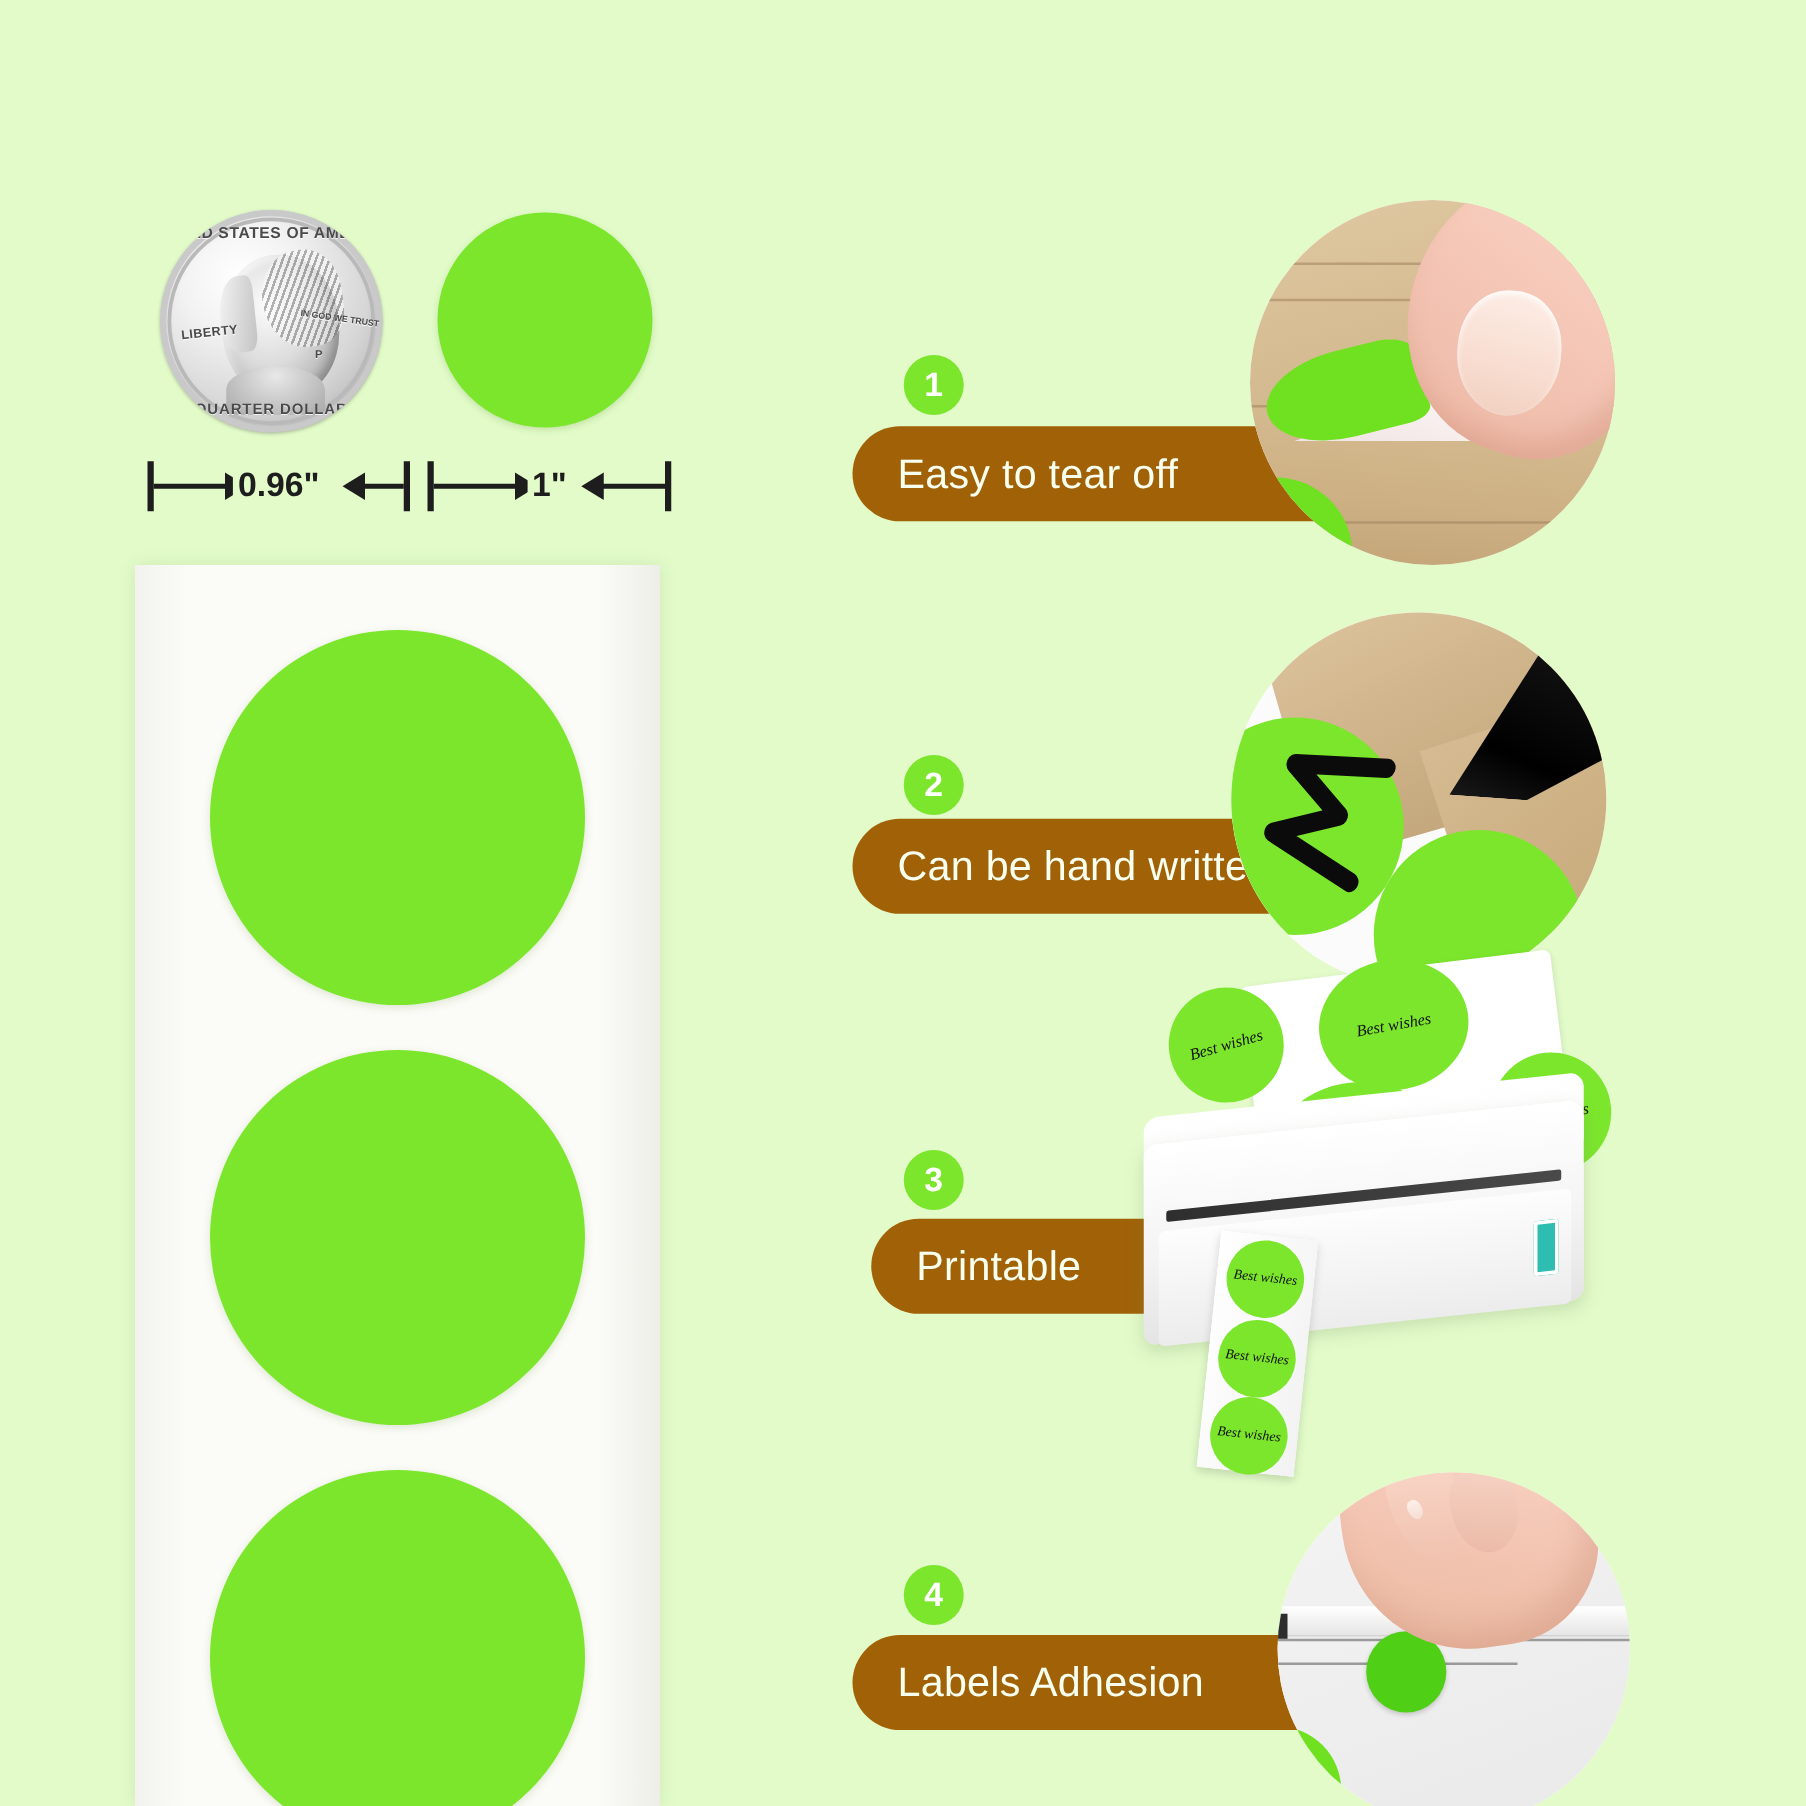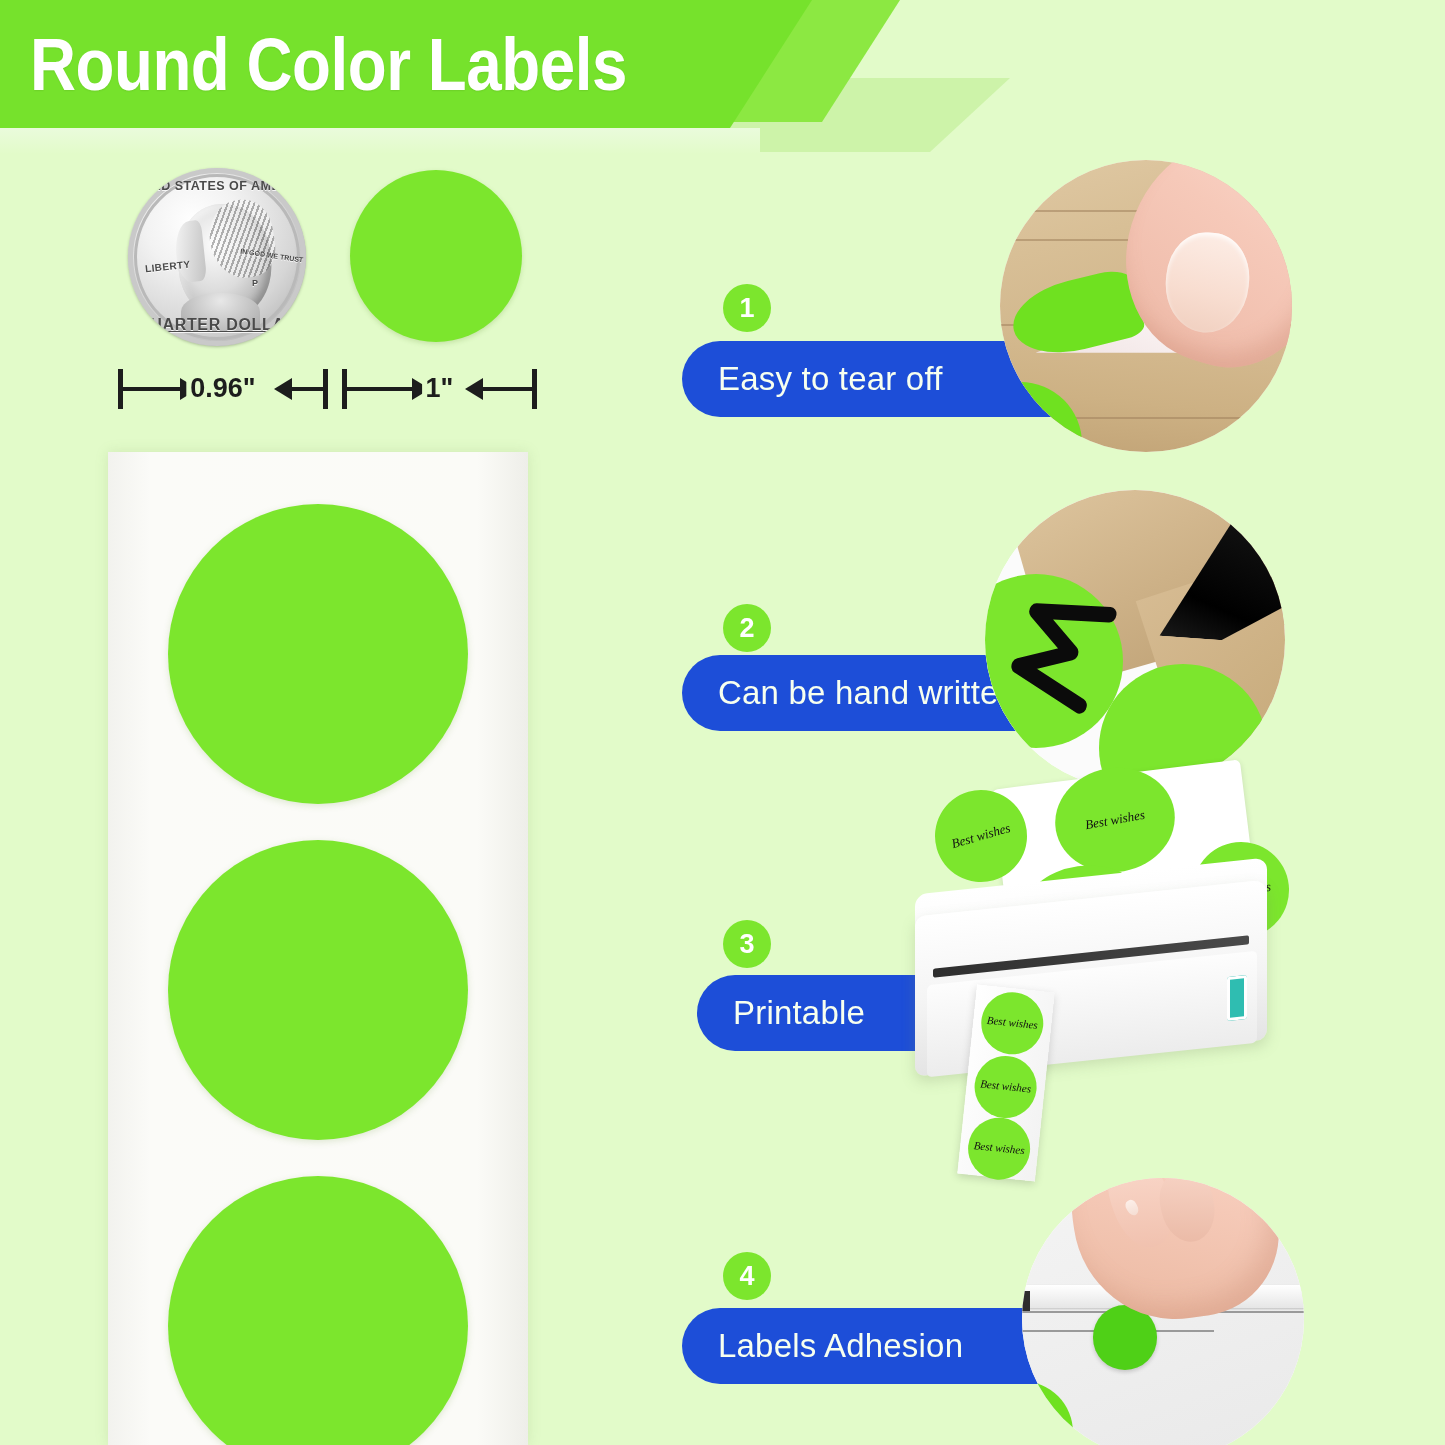--- a/index.html
+++ b/index.html
@@ -83,21 +83,21 @@
     border-radius:48% 48% 12% 12%;
   }
   .coin-txt { position:absolute; left:0; top:0; width:100%; height:100%; color:#4a4a4a; }
   .coin-txt span {
     position:absolute; font-weight:700; white-space:nowrap;
     text-shadow:0 1px 0 rgba(255,255,255,.8);
   }
   .ct-usa  { font-size:12.5px; left:50%; top:11px; transform:translateX(-50%); letter-spacing:.5px; }
   .ct-liberty { font-size:10px; left:17px; top:93px; transform:rotate(-6deg); letter-spacing:.4px; }
   .ct-motto { font-size:7px; left:112px; top:84px; transform:rotate(8deg); line-height:1.05; text-align:center; }
-  .ct-quarter { font-size:16px; left:50%; bottom:12px; transform:translateX(-50%); letter-spacing:.7px;text-decoration:underline; }
+  .ct-quarter { font-size:12px; left:50%; bottom:12px; transform:translateX(-50%); letter-spacing:.7px; }
   .ct-mint { font-size:9px; left:124px; top:110px; }
 
   .label-circle {
     position:absolute; left:240px; top:2px; width:172px; height:172px;
     border-radius:50%;
     background:#7ce62d;
     box-shadow: 0 2px 5px rgba(90,140,40,.22);
   }
 
   
@@ -144,21 +144,21 @@
   .feature { position:absolute; }
   .f-badge {
     position:absolute; width:48px; height:48px; border-radius:50%;
     background:#7ce62d; color:#ffffff;
     font-size:27px; font-weight:700;
     display:flex; align-items:center; justify-content:center;
     line-height:1;
   }
   .f-pill {
     position:absolute; height:76px;
-    background:#1d4ed8;
+    background:#a16207;
     border-radius:38px 0 0 38px;
     display:flex; align-items:center;
   }
   .f-pill .f-text {
     color:#f7ffef; font-size:33px; font-weight:400;
     padding-left:36px; white-space:nowrap;
     letter-spacing:.2px;
   }
 
   .photo {
@@ -360,27 +360,20 @@
   .p4 .green-corner {
     position:absolute; left:-8%; top:72%; width:26%; height:26%;
     background:#6fe120; border-radius:0 70% 0 0;
   }
 </style>
 </head>
 <body>
 
 <div class="page">
 
-  <div class="header">
-    <div class="hdr-pale"></div>
-    <div class="hdr-mid"></div>
-    <div class="hdr-main"></div>
-    <div class="hdr-title">Round Color Labels</div>
-    <div class="hdr-fade"></div>
-  </div>
 
   <div class="size-row">
 
     <div class="coin">
       <div class="coin-rim"></div>
       <div class="coin-head"></div>
       <div class="coin-hair"></div>
       <div class="coin-face-profile"></div>
       <div class="coin-bust"></div>
       <div class="coin-txt">

